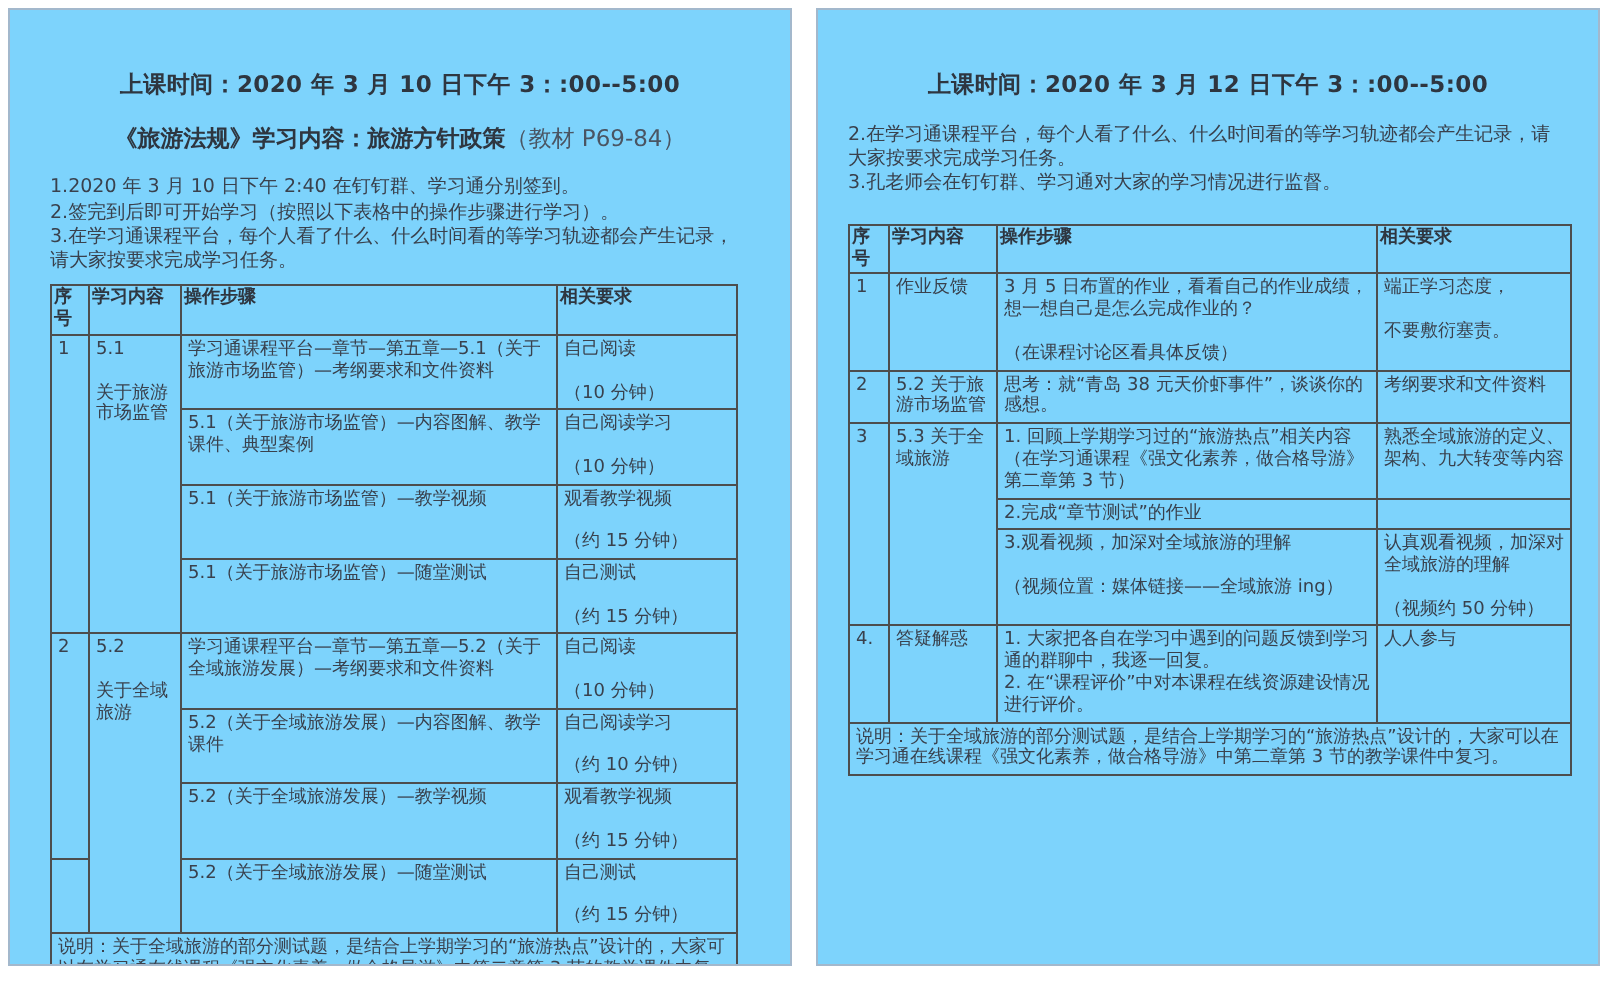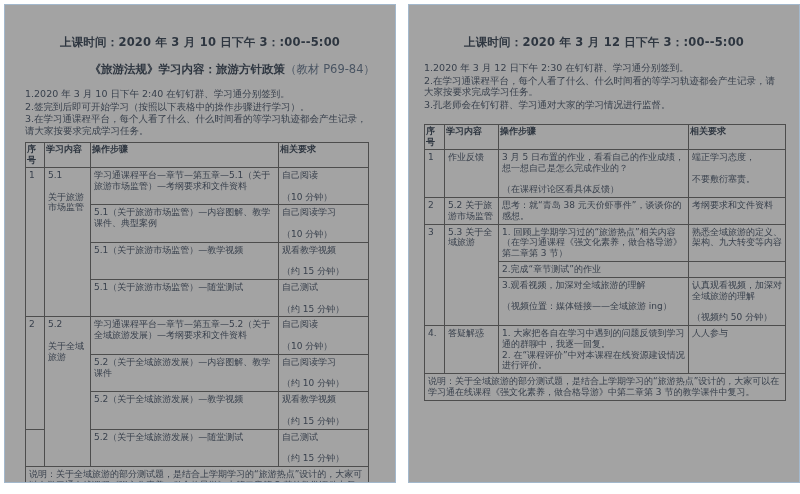--- a/index.html
+++ b/index.html
@@ -10,37 +10,37 @@
     color: #39414d;
   }
   .pages {
     display: flex;
     padding: 4px 0 0 4px;
     gap: 12px;
   }
   .page {
     width: 430px;
     height: 479px;
-    background: #a3a3a3;
+    background: #7dd3fc;
     border: 1px solid #a3b8cc;
     overflow: hidden;
   }
   .page-inner-left  { padding: 30px 20px 0 20px; }
   .page-inner-right { padding: 30px 15px 0 15px; }
 
   .doc-title {
     text-align: center;
     font-weight: bold;
     font-size: 11.5px;
     color: #2e3640;
     margin-bottom: 12px;
     letter-spacing: 0.2px;
   }
   .doc-subtitle {
-    text-align: right;
+    text-align: center;
     font-size: 11.5px;
     font-weight: bold;
     color: #2e3640;
     margin-bottom: 11px;
   }
   .doc-subtitle .light { font-weight: normal; color: #4a5563; }
 
   .notes { font-size: 9.5px; line-height: 1.22; margin-bottom: 6px; }
   .notes .note { margin-bottom: 1px; }
 
@@ -163,21 +163,20 @@
           </tr>
         </tbody>
       </table>
     </div>
   </div>
 
   <div class="page">
     <div class="page-inner-right">
       <div class="doc-title">上课时间：2020 年 3 月 12 日下午 3：:00--5:00</div>
       <div class="notes">
-        <div class="note">1.2020 年 3 月 12 日下午 2:30 在钉钉群、学习通分别签到。</div>
         <div class="note">2.在学习通课程平台，每个人看了什么、什么时间看的等学习轨迹都会产生记录，请大家按要求完成学习任务。</div>
         <div class="note">3.孔老师会在钉钉群、学习通对大家的学习情况进行监督。</div>
       </div>
 
       <table class="sched sched-right">
         <colgroup>
             <col style="width:20px">
             <col style="width:54px">
             <col style="width:190px">
             <col style="width:97px">

